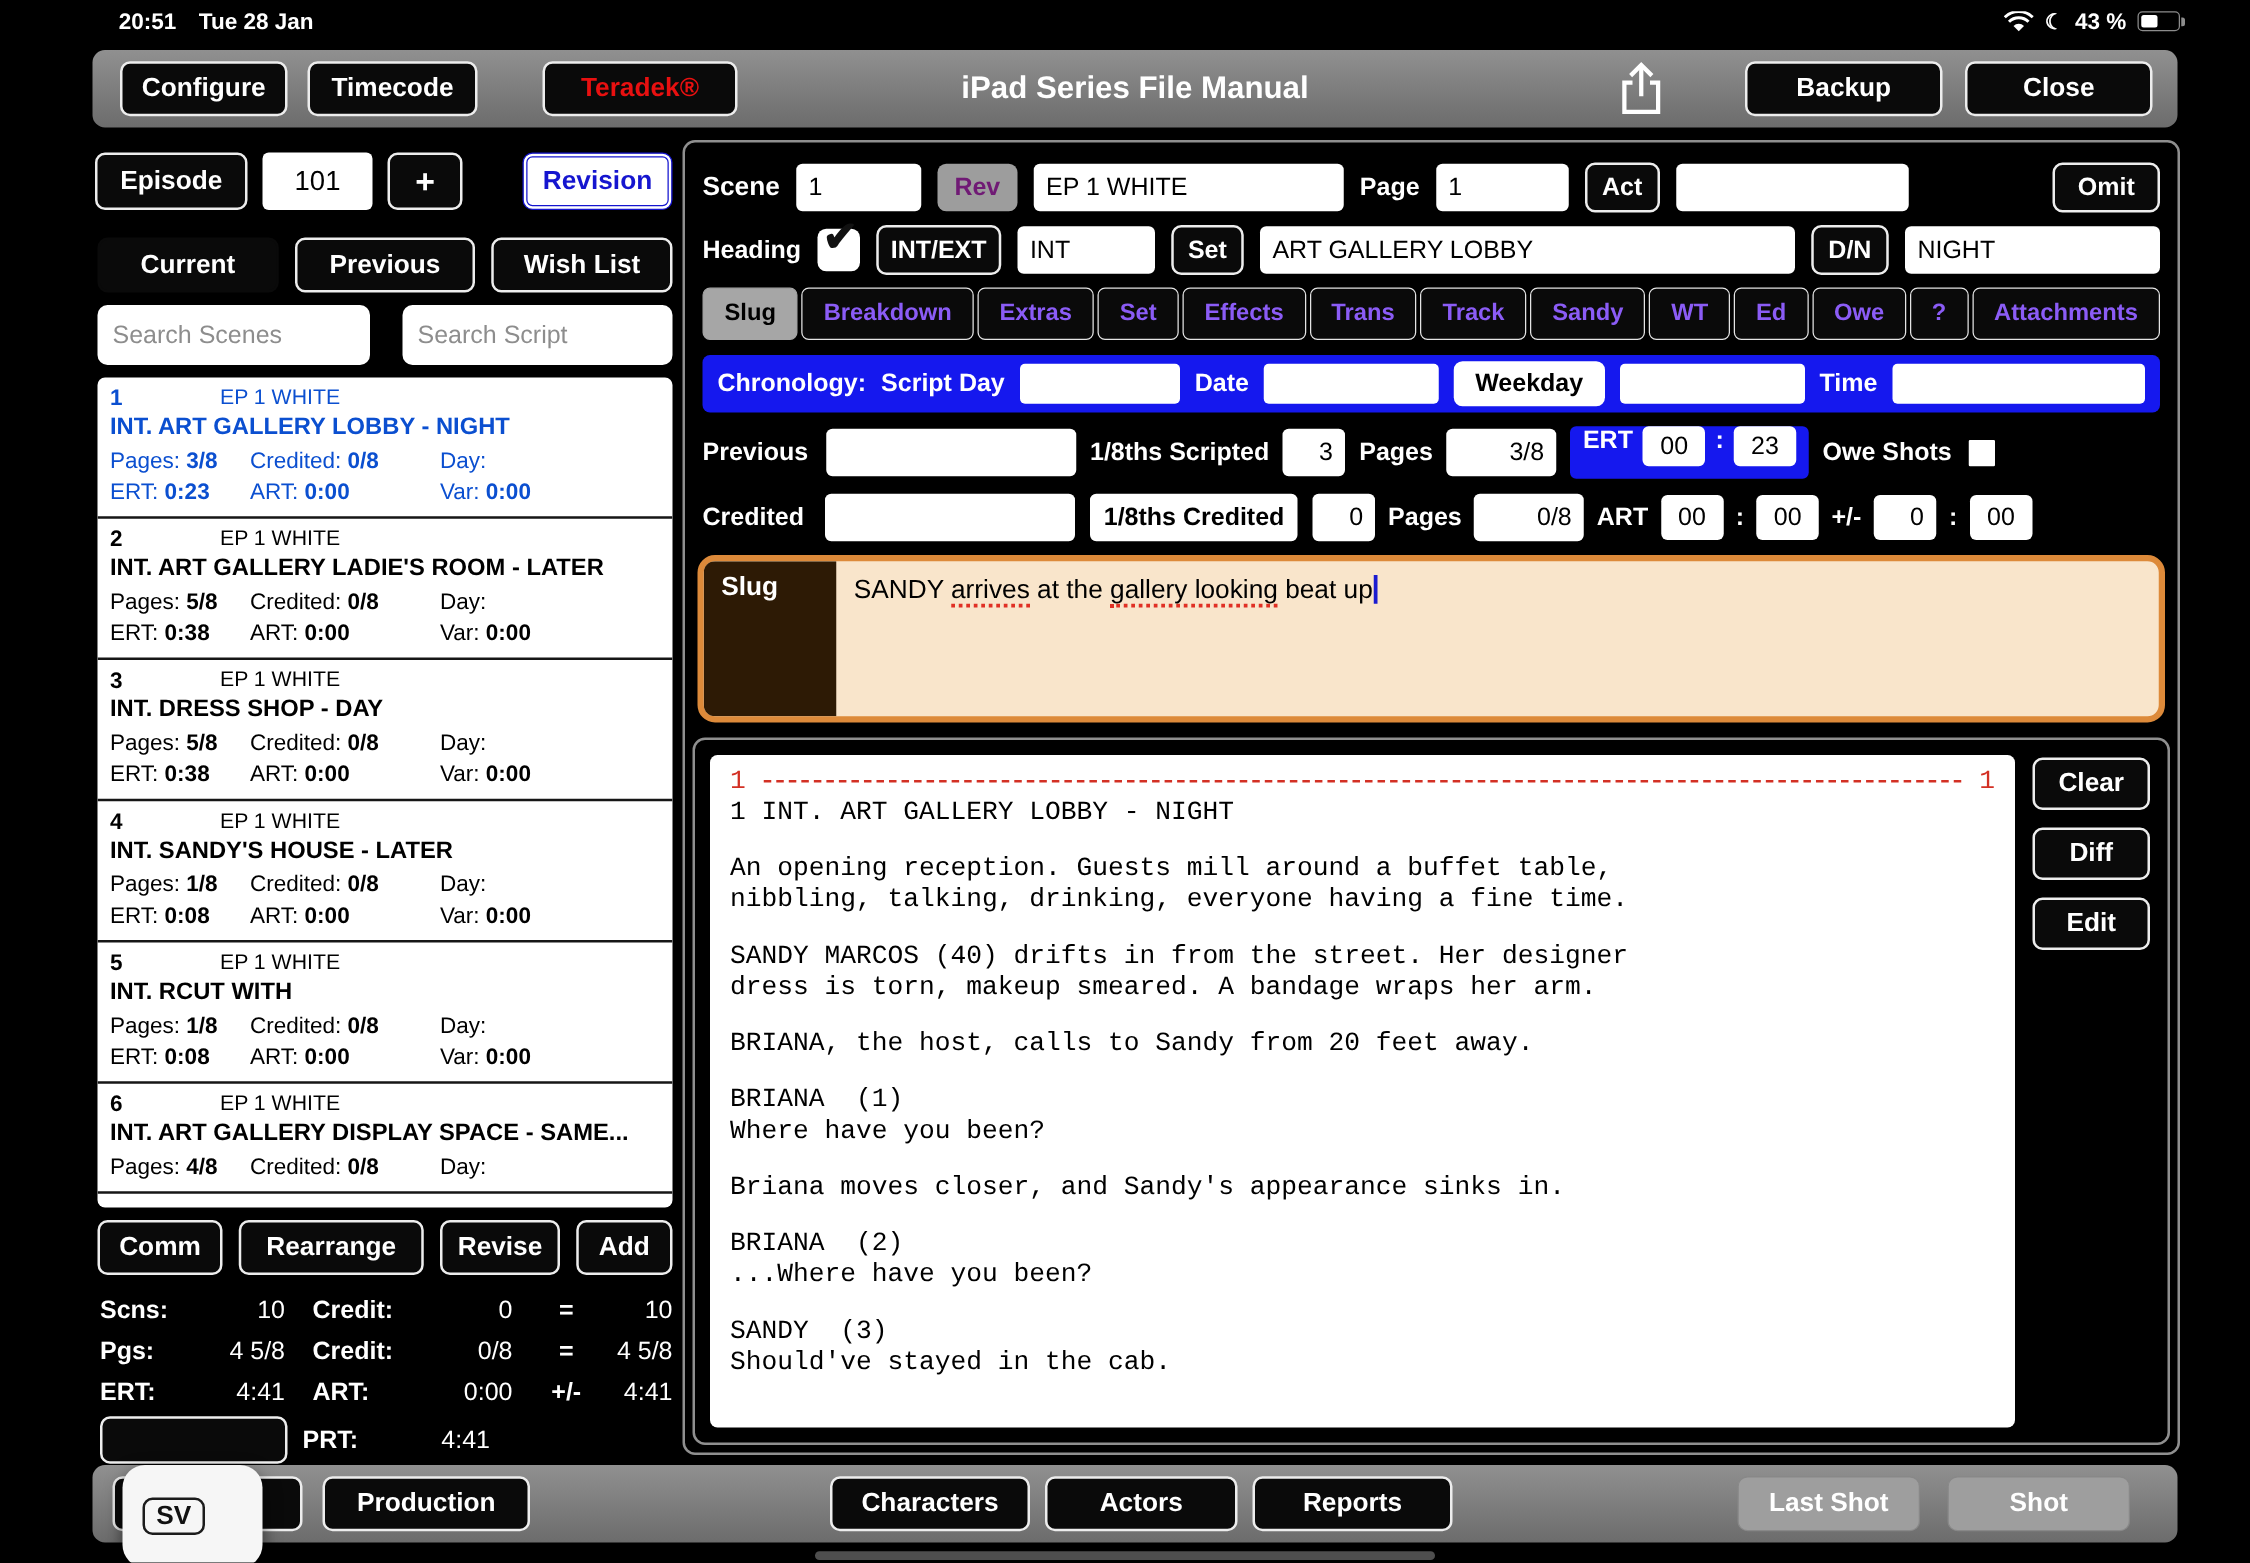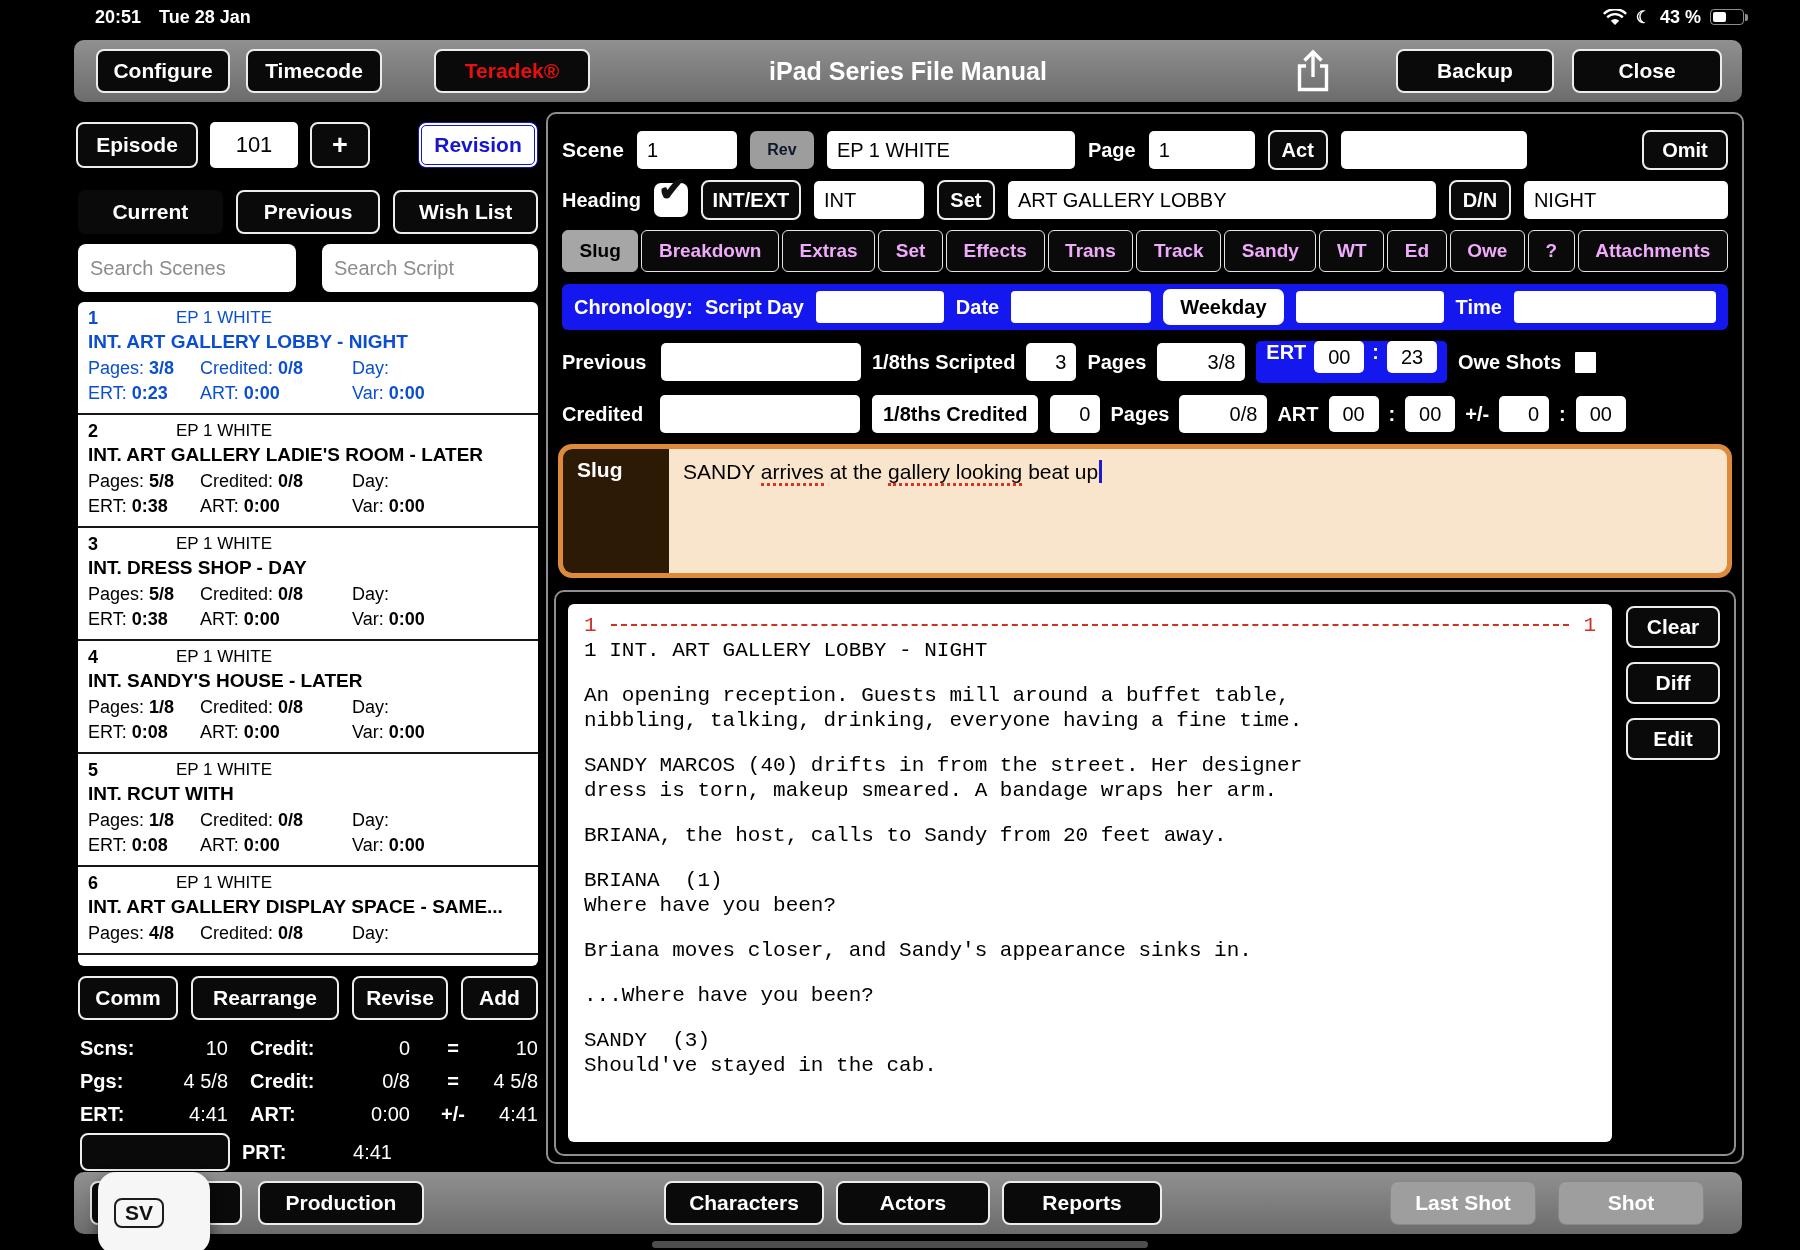--- a/index.html
+++ b/index.html
@@ -72,36 +72,36 @@
 #prt-value{width:88px;text-align:right;}
 
 
 #right-panel{position:absolute;left:546px;top:112px;width:1198px;height:1052px;border:2px solid #8f8f8f;border-radius:10px;background:#000;}
 .rp-row{position:absolute;left:14px;right:14px;height:40px;display:flex;align-items:center;gap:13px;}
 #rp-row1{top:16px;}
 #rp-row2{top:66px;}
 #rp-row3{top:228px;gap:11px;}
 #rp-row4{top:280px;gap:10px;}
 .rp-btn{height:40px;background:#0a0a0a;border:2px solid #ededed;border-radius:8px;color:#fff;font-weight:bold;font-size:20px;display:flex;align-items:center;justify-content:center;padding:0 10px;white-space:nowrap;}
-#rev-button{background:#9d9d9d;border:none;color:#0f172a;width:64px;height:38px;border-radius:7px;font-weight:bold;font-size:16px;display:flex;align-items:center;justify-content:center;}
+#rev-button{background:#9d9d9d;border:none;color:#701a75;width:64px;height:38px;border-radius:7px;font-weight:bold;font-size:20px;display:flex;align-items:center;justify-content:center;}
 #scene-number-field{width:100px;}
 #rev-value-field{width:248px;}
 #page-value-field{width:106px;}
 #act-value-field{width:186px;}
 #omit-button{margin-left:auto;width:86px;}
 .checkbox{width:34px;height:34px;background:#fff;border-radius:7px;position:relative;flex:0 0 auto;}
 .checkbox.checked::after{content:"\2714";position:absolute;left:4px;top:-14px;font-size:34px;color:#111;font-weight:bold;}
 #intext-button{width:100px;}
 #intext-field{width:110px;}
 #set-button{width:58px;}
 #set-field{width:428px;}
 #dn-button{width:62px;}
 #dn-field{flex:1;}
 #bd-tabs{position:absolute;left:14px;right:14px;top:116px;height:42px;display:flex;gap:3px;}
-.bd-tab{flex:1 1 auto;background:#0a0a0a;border:1.5px solid #e4e4e4;border-radius:6px;color:#f0abfc;font-weight:bold;font-size:19px;display:flex;align-items:center;justify-content:center;padding:0 11px;white-space:nowrap;}
+.bd-tab{flex:1 1 auto;background:#0a0a0a;border:1.5px solid #e4e4e4;border-radius:6px;color:#8b5cf6;font-weight:bold;font-size:19px;display:flex;align-items:center;justify-content:center;padding:0 11px;white-space:nowrap;}
 .bd-tab.active{background:#a6a6a6;color:#000;border-color:#a6a6a6;}
 #chronology-bar{position:absolute;left:14px;right:14px;top:170px;height:46px;background:#1518ee;border-radius:6px;display:flex;align-items:center;padding:0 12px;gap:12px;}
 #chronology-bar .field{height:32px;border-radius:4px;}
 #scriptday-field{width:128px;}
 #date-field{width:140px;}
 #weekday-button{background:#fff;color:#000;font-weight:bold;font-size:20px;height:36px;padding:0 17px;border-radius:7px;border:none;display:flex;align-items:center;}
 #weekday-field{width:148px;}
 #time-field{flex:1;}
 #started-field,#credited-field{width:200px;}
 #scripted-field{width:50px;}
@@ -428,20 +428,21 @@
           <div class="sl sl-action">SANDY MARCOS (40) drifts in from the street. Her designer</div>
           <div class="sl sl-action">dress is torn, makeup smeared. A bandage wraps her arm.</div>
           <div class="sl sl-blank"> </div>
           <div class="sl sl-action">BRIANA, the host, calls to Sandy from 20 feet away.</div>
           <div class="sl sl-blank"> </div>
           <div class="sl sl-character">BRIANA  (1)</div>
           <div class="sl sl-dialogue">Where have you been?</div>
           <div class="sl sl-blank"> </div>
           <div class="sl sl-action">Briana moves closer, and Sandy's appearance sinks in.</div>
           <div class="sl sl-blank"> </div>
+          <div class="sl sl-character">BRIANA  (2)</div>
           <div class="sl sl-dialogue">...Where have you been?</div>
           <div class="sl sl-blank"> </div>
           <div class="sl sl-character">SANDY  (3)</div>
           <div class="sl sl-dialogue">Should've stayed in the cab.</div>
         </div>
     </div>
     <button class="btn script-btn" id="clear-button">Clear</button>
     <button class="btn script-btn" id="diff-button">Diff</button>
     <button class="btn script-btn" id="edit-button">Edit</button>
   </div>

